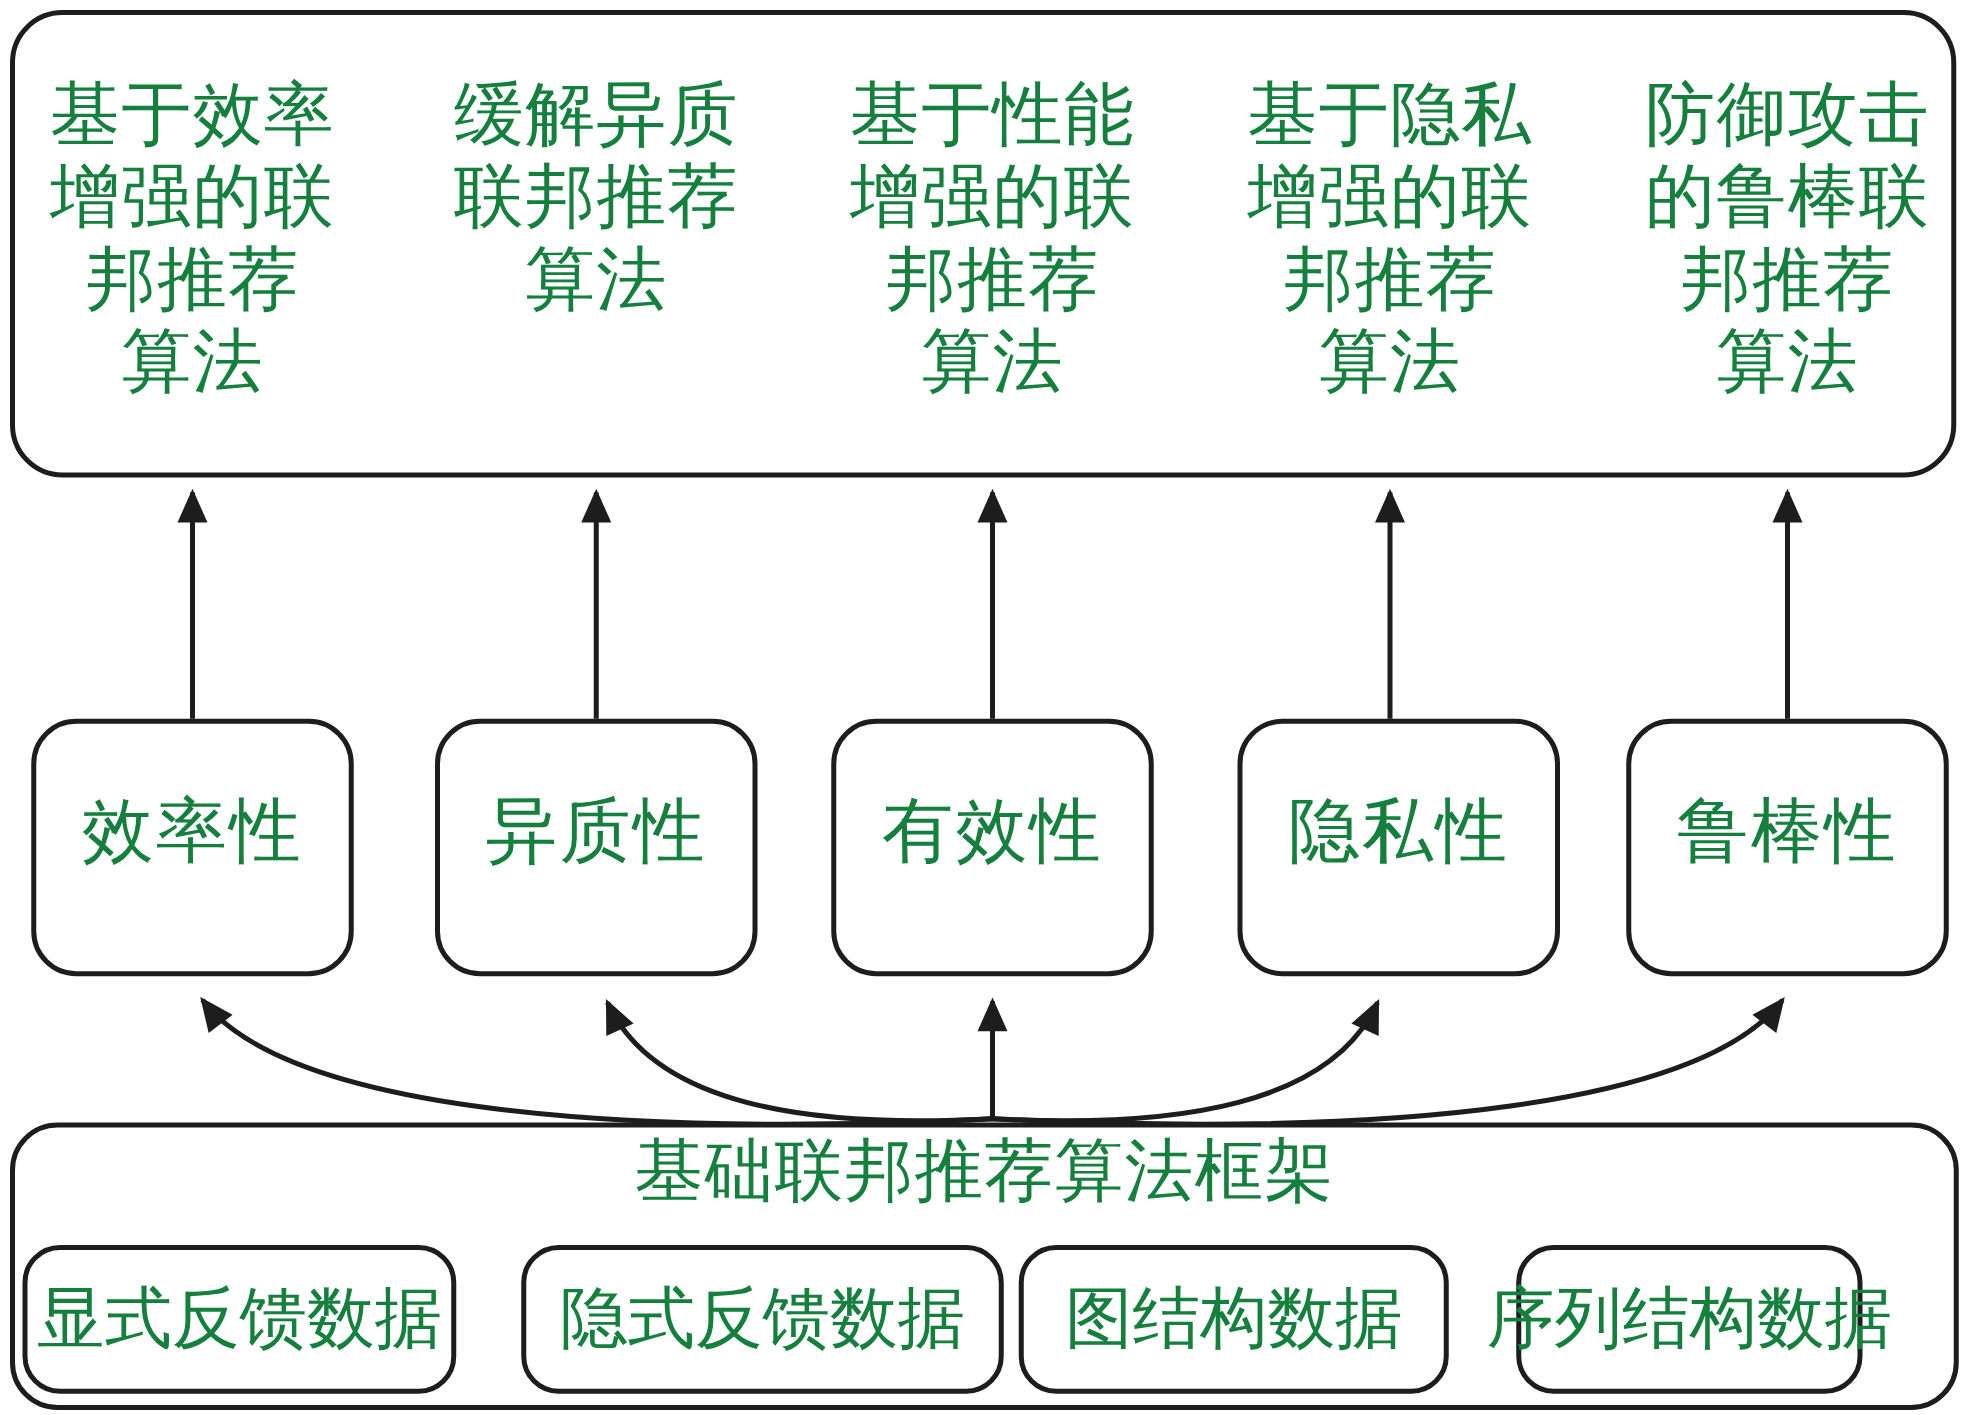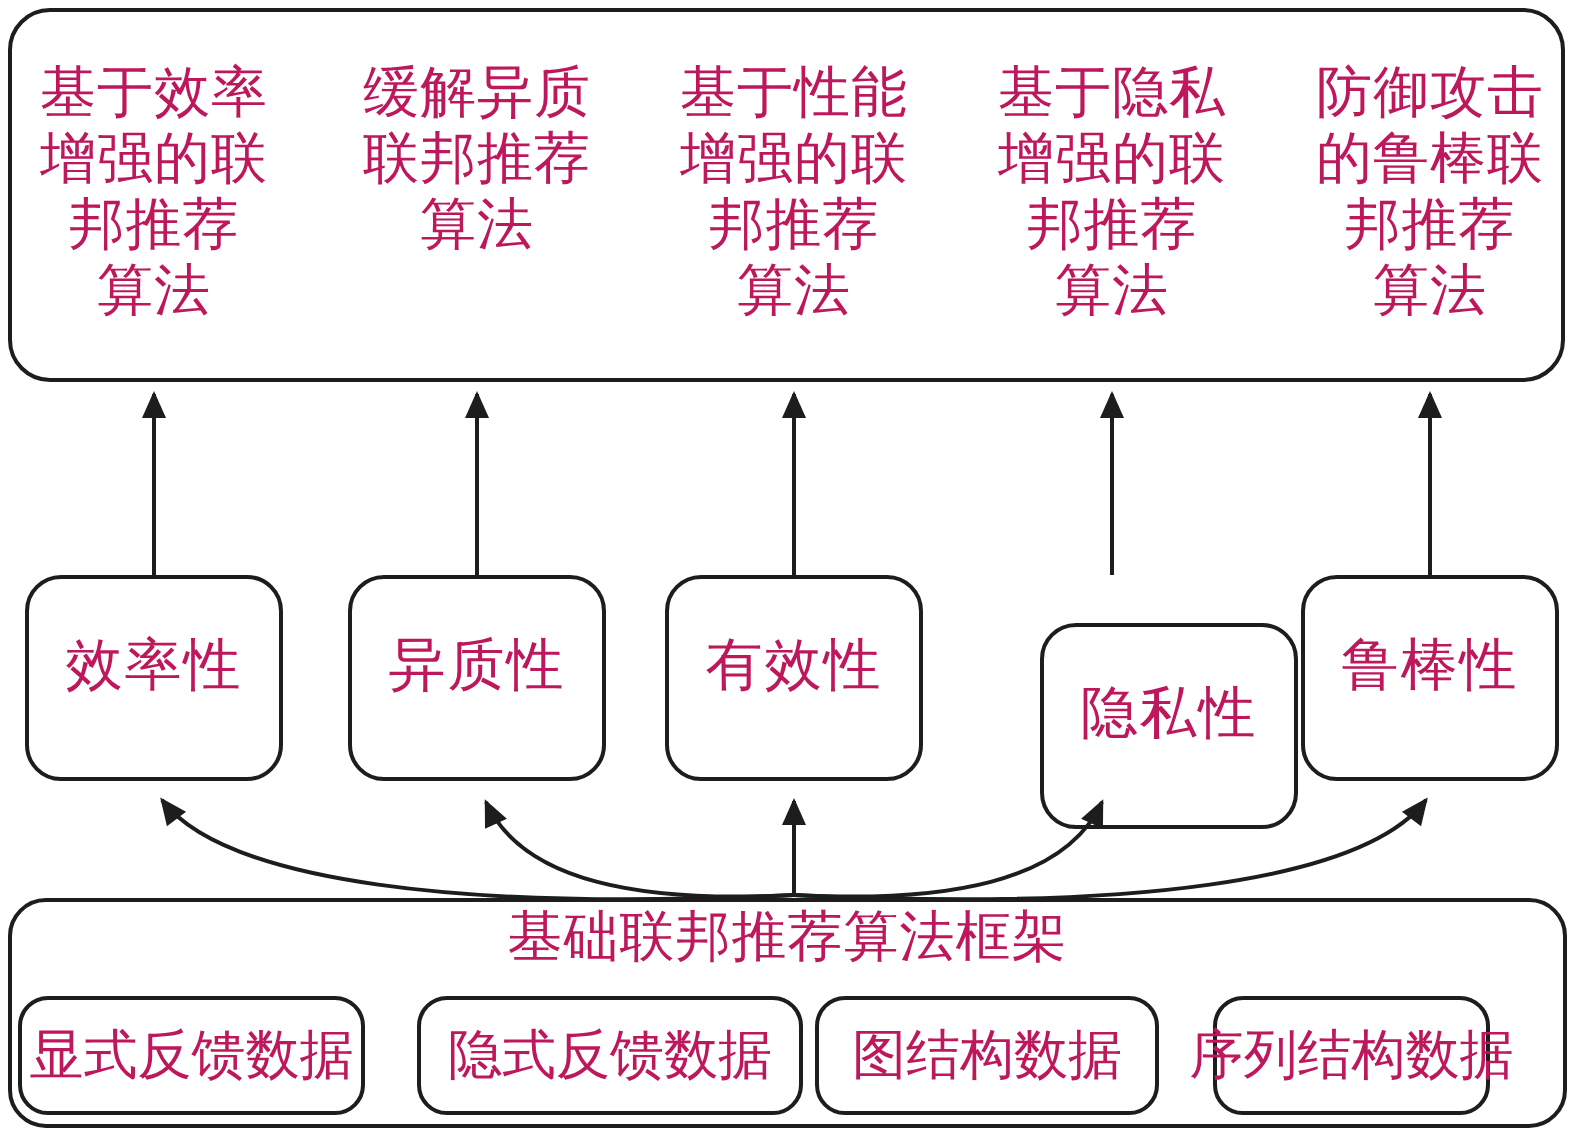--- a/index.html
+++ b/index.html
@@ -1,21 +1,21 @@
 <!DOCTYPE html>
 <html><head>
 <meta charset="utf-8">
 <style>
   html,body{margin:0;padding:0;background:#ffffff;}
   #diagram{
     position:relative;
     width:1575px;height:1132px;
     background:#ffffff;
     font-family:"Liberation Serif","DejaVu Serif",serif;
-    color:#be185d;
+    color:#15803d;
     overflow:hidden;
   }
   .box{
     position:absolute;
     background:#ffffff;
     border:4px solid #1d1d1d;
     box-sizing:border-box;
   }
   
   #algorithms-box{left:8px;top:8px;width:1557px;height:374px;border-radius:42px;}
@@ -31,21 +31,21 @@
     top:575px;width:258px;height:206px;border-radius:36px;
     display:flex;align-items:center;justify-content:center;
   }
   .prop-label{
     font-size:57px;letter-spacing:2px;white-space:nowrap;
     transform:translateY(-13px);
   }
   #prop-efficiency{left:25px;}
   #prop-heterogeneity{left:348px;}
   #prop-effectiveness{left:665px;}
-  #prop-privacy{left:1040px;margin-top:48px;}
+  #prop-privacy{left:990px;}
   #prop-robustness{left:1301px;}
   
   #framework-box{left:8px;top:898px;width:1559px;height:230px;border-radius:38px;}
   #framework-title{
     position:absolute;left:0;top:2px;width:100%;
     text-align:center;font-size:55px;line-height:66px;letter-spacing:1px;
   }
   .data-box{
     top:94px;height:119px;border-radius:30px;
     display:flex;align-items:center;justify-content:center;

